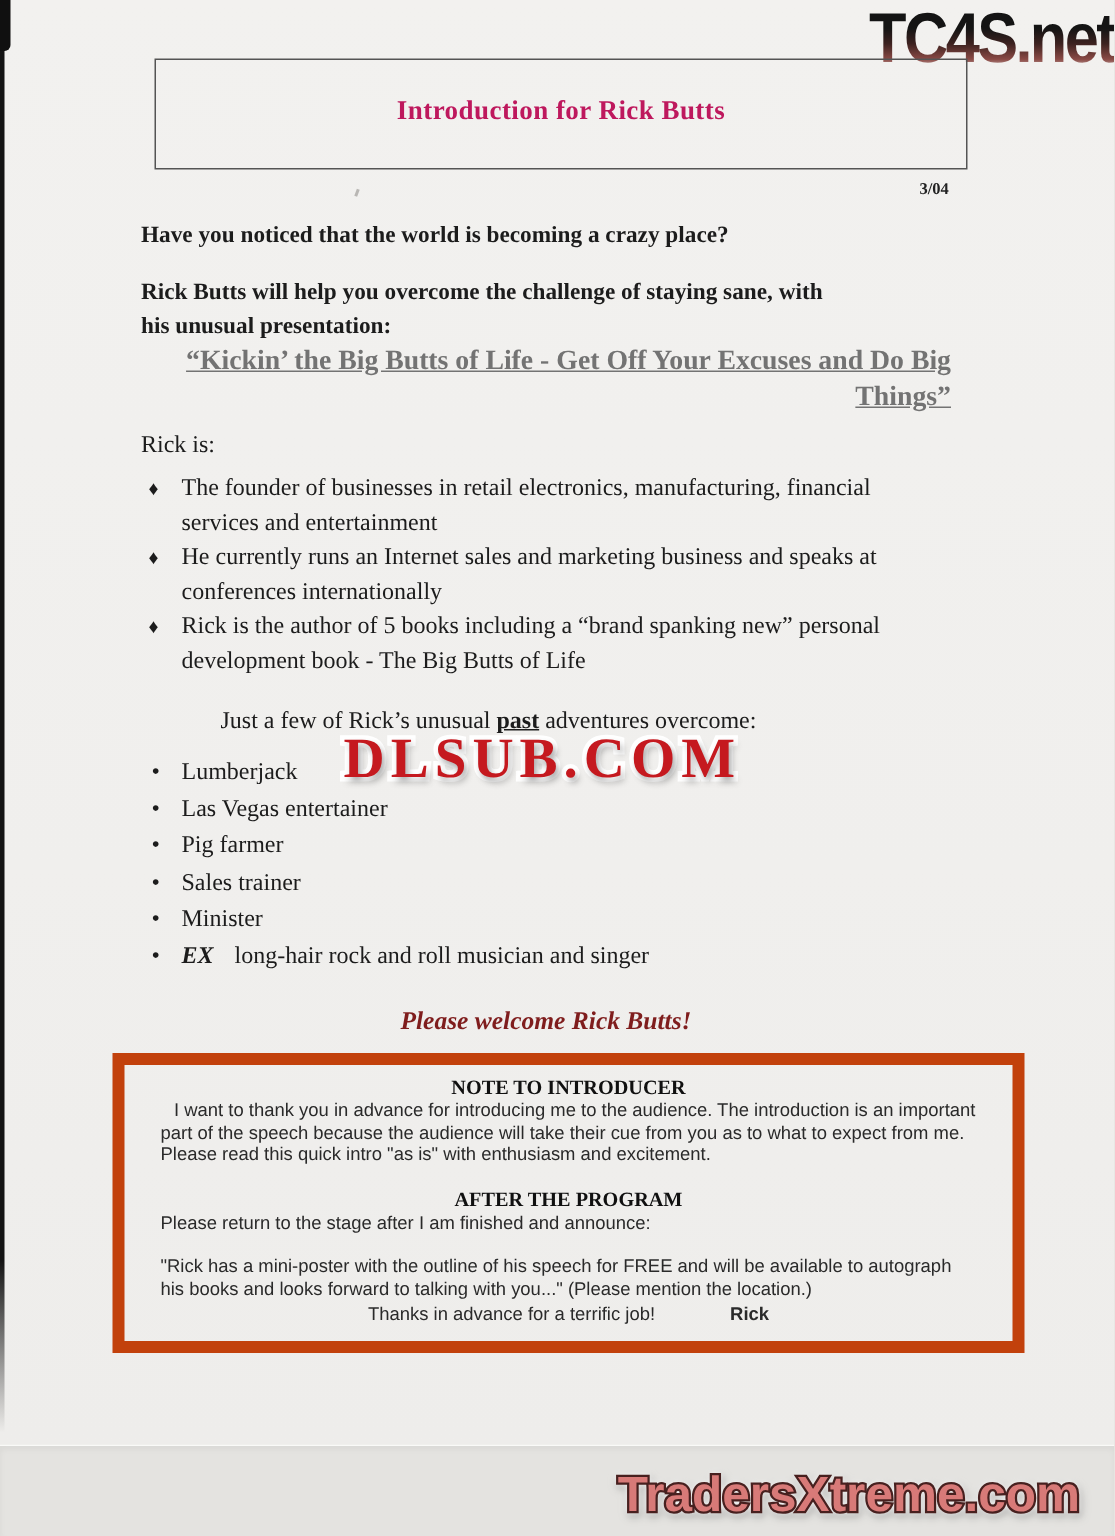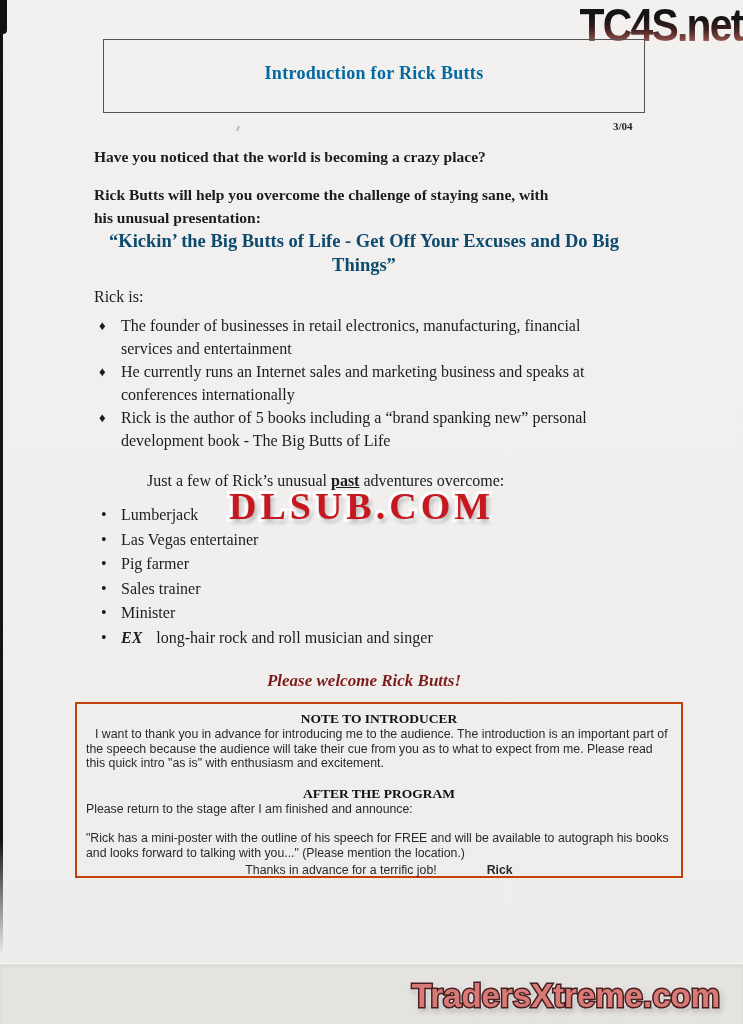--- a/index.html
+++ b/index.html
@@ -58,21 +58,21 @@
     filter:drop-shadow(0 0 2px rgba(255,255,255,0.95)) drop-shadow(1px 2px 2px rgba(0,0,0,0.25));
   }
 
   
   .title-box {
     position:absolute; left:103px; top:39px; width:540px; height:72px;
     border:1.5px solid #545454;
     display:flex; align-items:center; justify-content:center;
   }
   .title {
-    font-weight:bold; font-size:18px; color:#0369a1; letter-spacing:0.3px;
+    font-weight:bold; font-size:18px; color:#be185d; letter-spacing:0.3px;
     padding-bottom:6px;
   }
   .date {
     position:absolute; left:613px; top:120px;
     font-size:11px; font-weight:bold; color:#222;
   }
   .artifact {
     position:absolute; left:237px; top:126px; width:2px; height:5px;
     background:#b9b7b4; transform:rotate(20deg);
   }
@@ -80,45 +80,45 @@
   
   .content {
     position:absolute; left:94px; top:145px; width:540px;
     color:#1c1c1c; font-size:16px; line-height:23px;
   }
   .p-bold { font-weight:bold; font-size:15.5px; }
   .opening { margin:0; }
   .pitch { margin:15px 0 0; }
   .headline {
     margin:0; font-weight:bold; font-size:18.5px; line-height:24px;
-    text-align:center; color:#0c4a6e;
+    text-align:right; color:#737373;text-decoration:underline;
   }
   .rick-is { margin:8px 0 0; }
   .about-list { margin:6px 0 0; }
   .b-row { display:flex; }
   .b-marker { flex:none; width:22px; padding-left:5px; font-size:13px; line-height:23px; }
   .b-text { flex:1; }
   .adv-heading { margin:17px 0 0; padding-left:53px; }
   .adv-em { font-weight:bold; text-decoration:underline; }
   .adv-list { margin:11px 0 0; line-height:24.5px; }
   .adv-row { display:flex; }
   .adv-marker { flex:none; width:20px; padding-left:7px; }
   .ex-prefix { font-weight:bold; font-style:italic; margin-right:14px; }
   .closing {
     margin:19px 0 0; text-align:center;
     font-weight:bold; font-style:italic; font-size:17px; color:#7f1d1d;
   }
 
   
   .note-box {
-    position:absolute; left:75px; top:702px; width:608px; height:176px;
-    border:2px solid #c2410c; box-sizing:border-box;
+    position:absolute; left:75px; top:702px; width:608px; height:200px;
+    border:8px solid #c2410c; box-sizing:border-box;
     font-family:"Liberation Sans", sans-serif;
     font-size:12.3px; line-height:14.5px; color:#2a2a2a;
-    padding:0 9px;
+    padding:0 24px;
   }
   .nb-h {
     font-family:"Liberation Serif", serif; font-weight:bold;
     font-size:13.5px; line-height:15px; text-align:center; color:#101010;
   }
   .nb-h1 { margin-top:7px; }
   .nb-p { margin:0; }
   .nb-p1 { margin-top:1px; text-indent:9px; }
   .nb-h2 { margin-top:15px; }
   .nb-p2 { margin-top:1px; }

